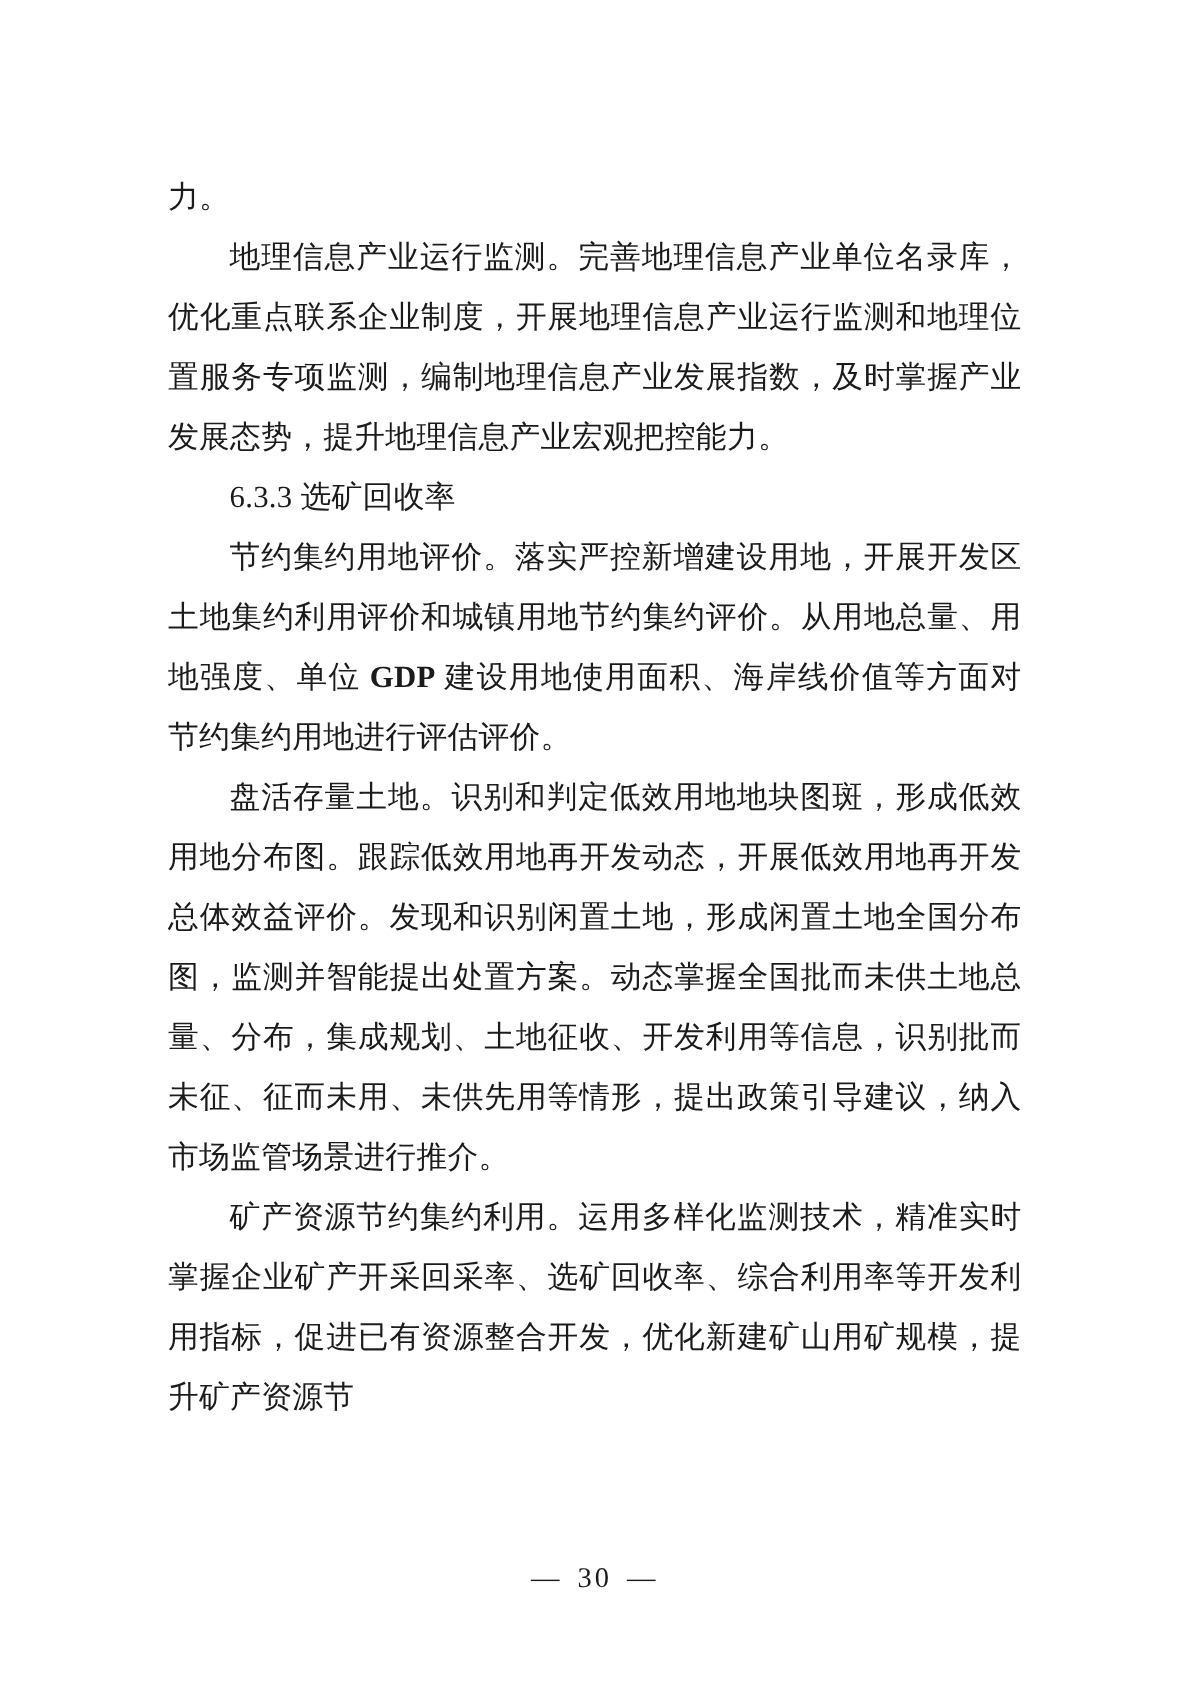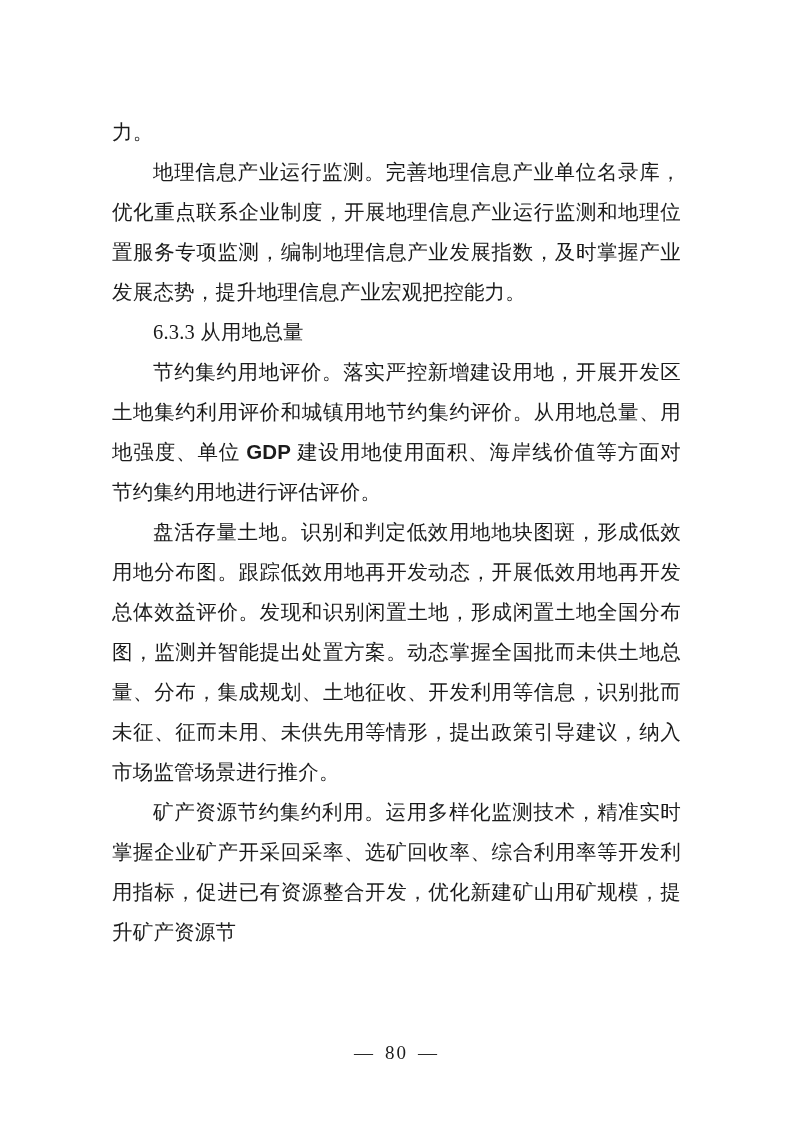--- a/index.html
+++ b/index.html
@@ -42,21 +42,21 @@
     text-indent: 0;
   }
   .heading {
     text-indent: 41px;
     font-size: 20.5px;
     line-height: 40px;
     margin: 0;
     color: #1b1b1b;
   }
   .bold-latin {
-    font-family: Liberation Sans, sans-serif;
+    font-family: Liberation Serif, serif;
     font-weight: bold;
   }
   .footer {
     position: absolute;
     left: 0;
     bottom: 58px;
     width: 793px;
     text-align: center;
     font-size: 19px;
     letter-spacing: 2px;
@@ -74,28 +74,28 @@
 </head>
 <body>
 
 <div class="page">
   <div class="content">
 
     <p class="noindent">力。</p>
 
     <p class="indent">地理信息产业运行监测。完善地理信息产业单位名录库，优化重点联系企业制度，开展地理信息产业运行监测和地理位置服务专项监测，编制地理信息产业发展指数，及时掌握产业发展态势，提升地理信息产业宏观把控能力。</p>
 
-    <p class="heading">6.3.3 从用地总量</p>
+    <p class="heading">6.3.3 选矿回收率</p>
 
 
 
     <p class="indent"><span>节约集约用地评价。落实严控新增建设用地，开展开发区土地集约利用评价和城镇用地节约集约评价。从用地总量、用地强度、单位 </span><span class="bold-latin">GDP</span><span> 建设用地使用面积、海岸线价值等方面对节约集约用地进行评估评价。</span></p>
 
     <p class="indent">盘活存量土地。识别和判定低效用地地块图斑，形成低效用地分布图。跟踪低效用地再开发动态，开展低效用地再开发总体效益评价。发现和识别闲置土地，形成闲置土地全国分布图，监测并智能提出处置方案。动态掌握全国批而未供土地总量、分布，集成规划、土地征收、开发利用等信息，识别批而未征、征而未用、未供先用等情形，提出政策引导建议，纳入市场监管场景进行推介。</p>
 
     <p class="indent">矿产资源节约集约利用。运用多样化监测技术，精准实时掌握企业矿产开采回采率、选矿回收率、综合利用率等开发利用指标，促进已有资源整合开发，优化新建矿山用矿规模，提升矿产资源节</p>
 
   </div>
 </div>
 
 <div class="footer">
-  <span class="dash">—</span><span class="pagenum">80</span><span class="dash">—</span>
+  <span class="dash">—</span><span class="pagenum">30</span><span class="dash">—</span>
 </div>
 
 </body></html>

